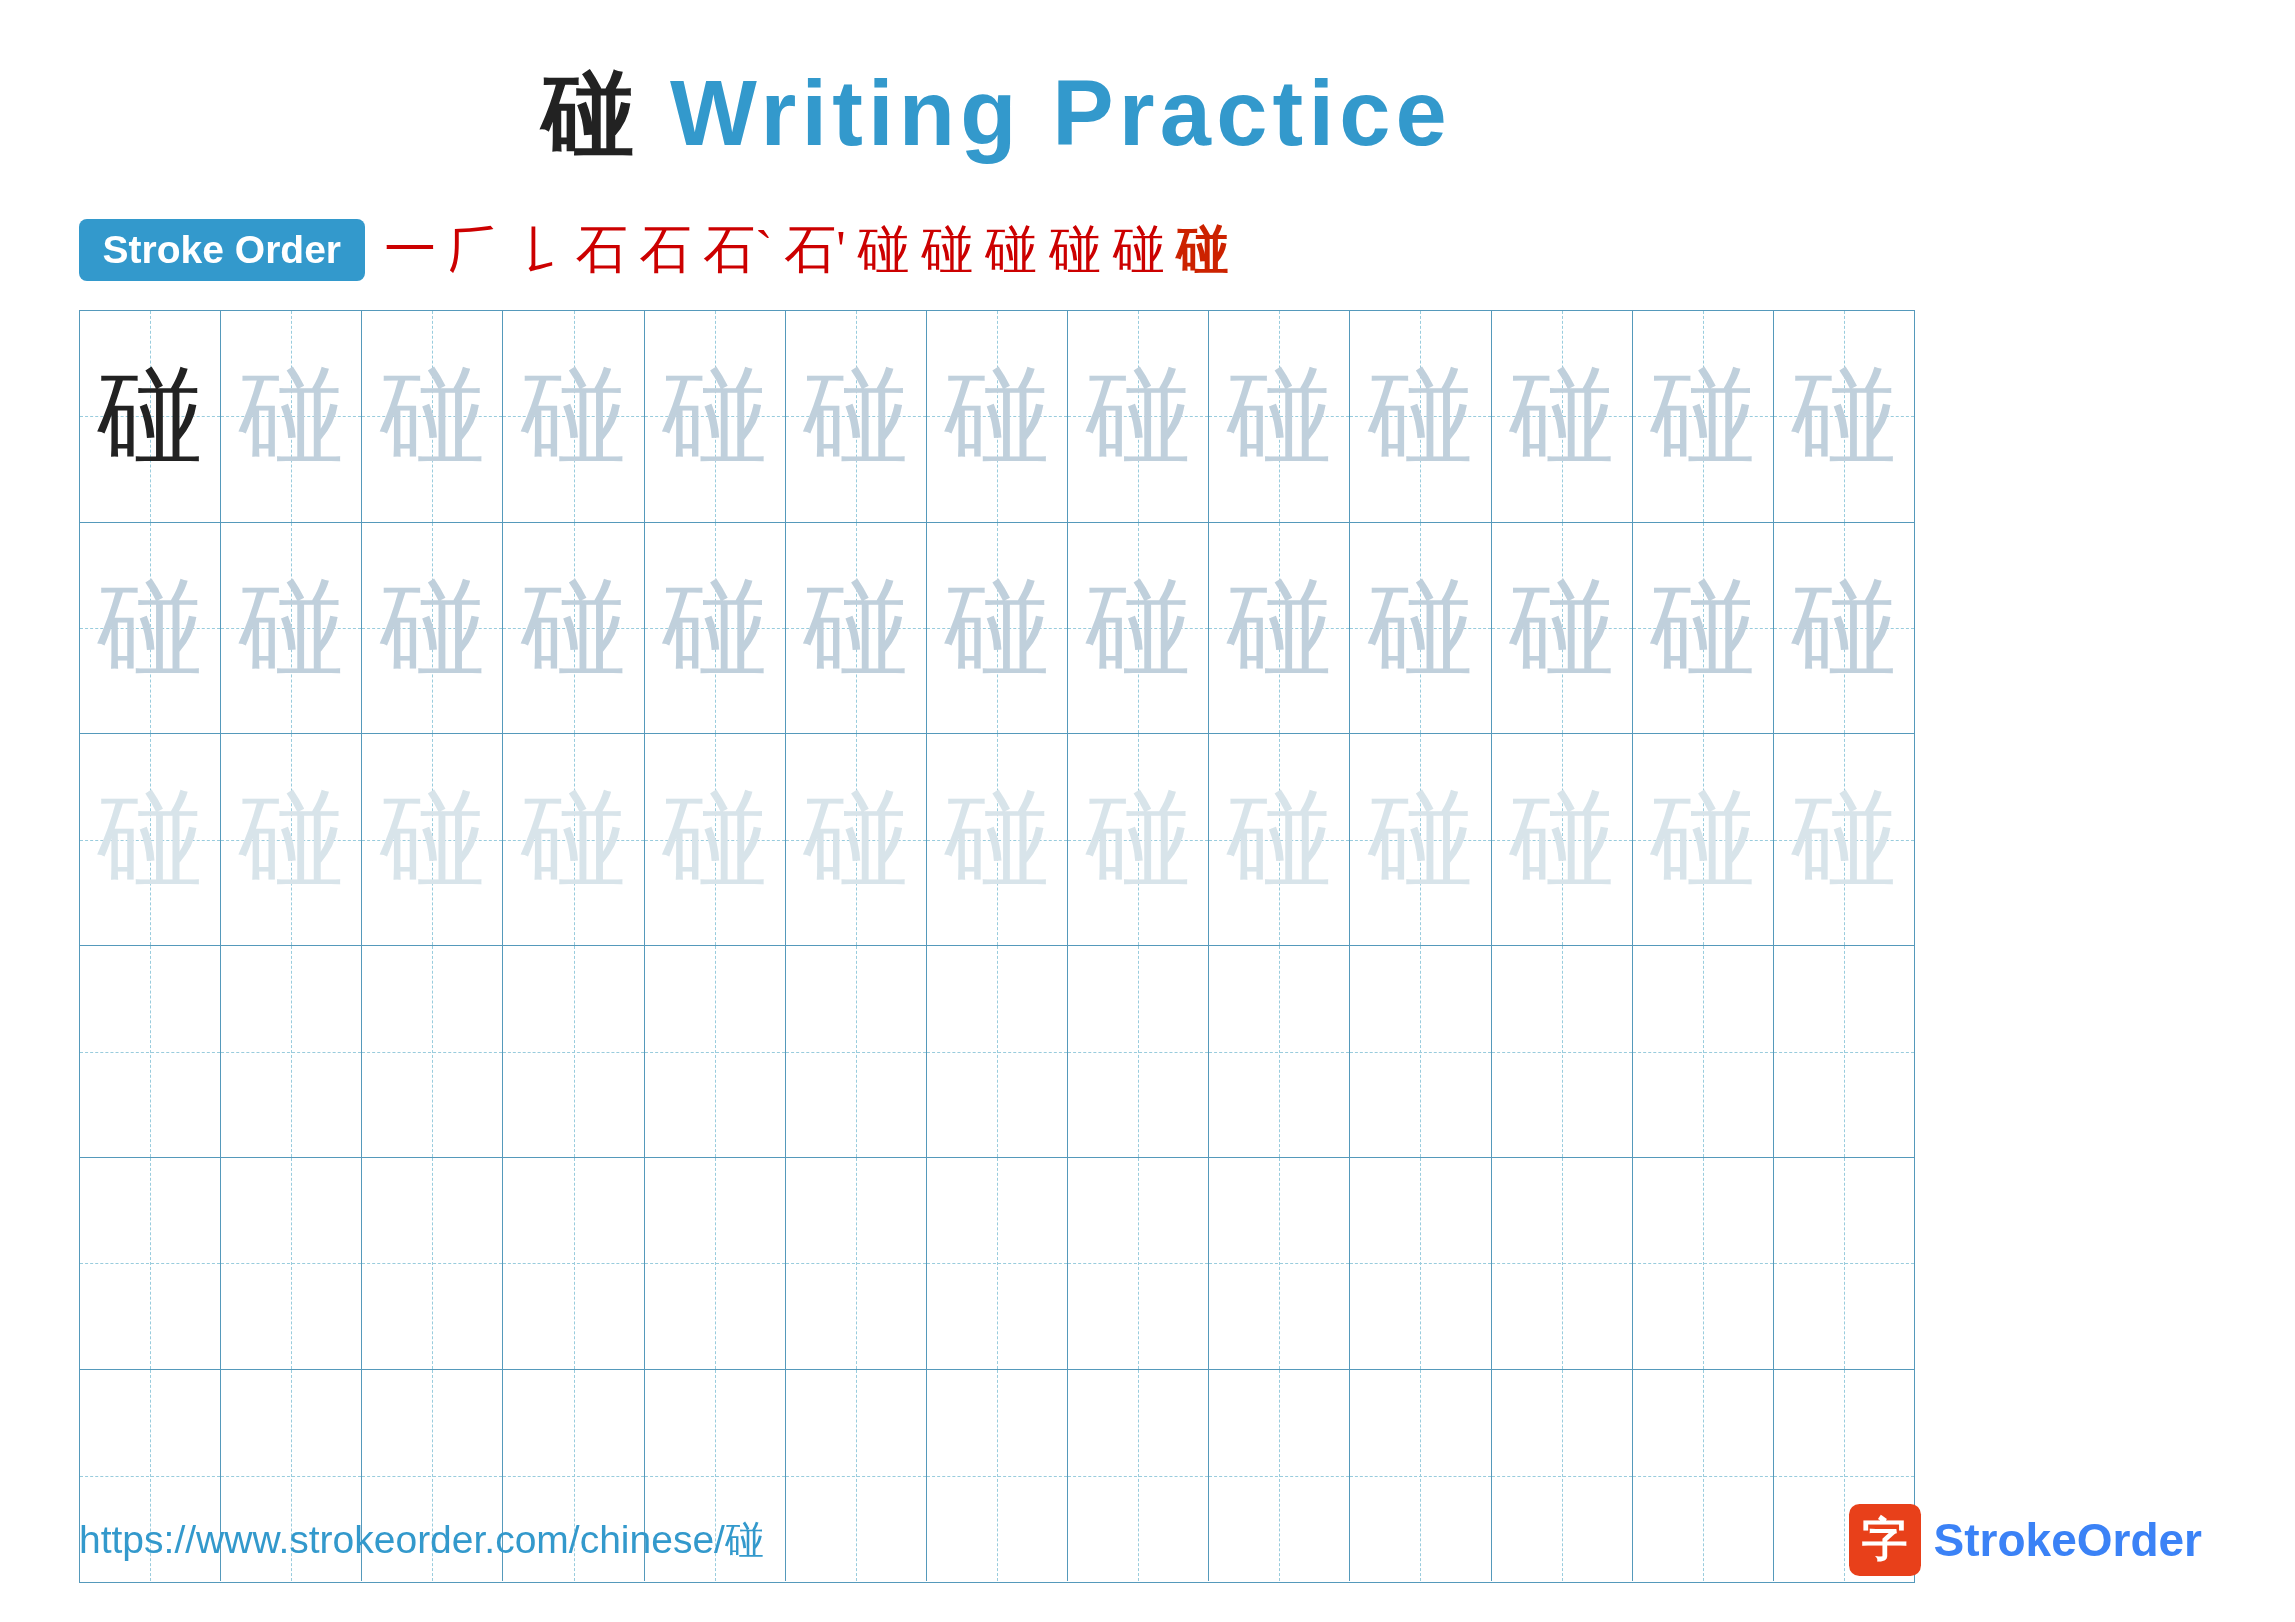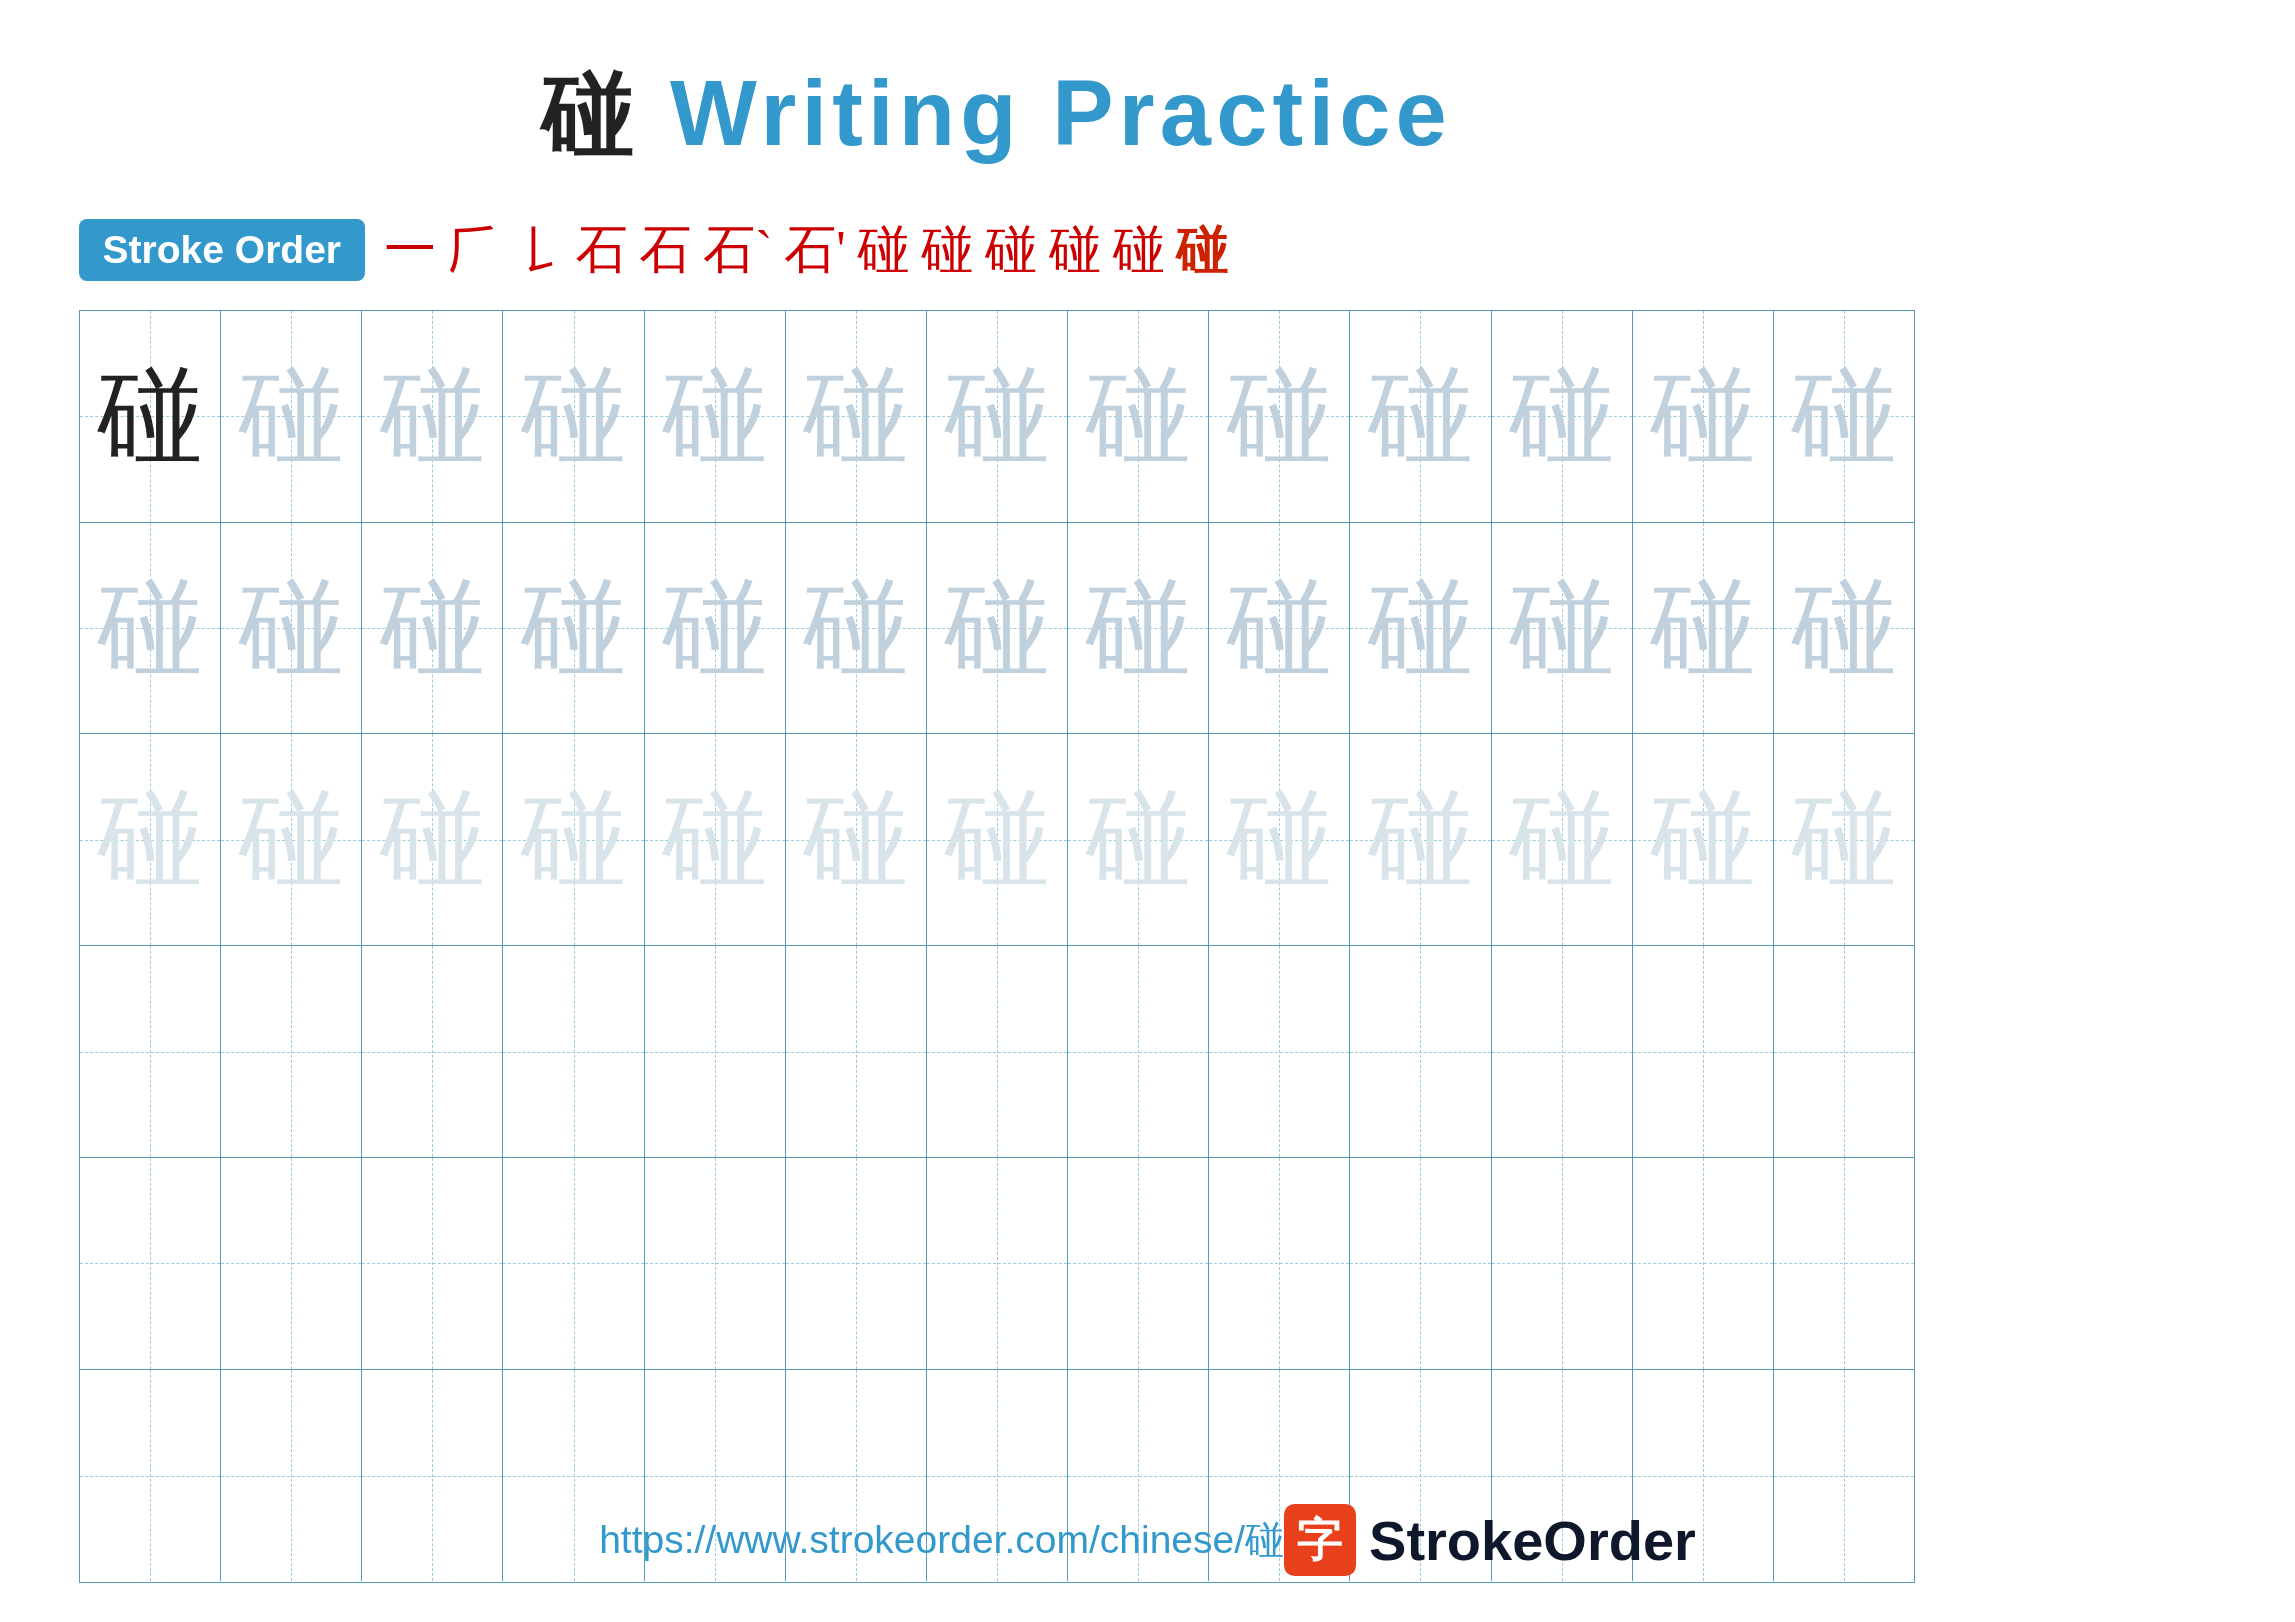--- a/index.html
+++ b/index.html
@@ -132,24 +132,24 @@
 
     .char-light {
       font-size: 105px;
       color: #d8e4ea;
     }
 
     .footer {
       position: absolute;
       bottom: 46px;
       left: 79px;
-      right: 79px;
-      display: flex;
-      align-items: center;
-      justify-content: center;
+      right: 93px;
+      display: flex;
+      align-items: center;
+      justify-content: space-between;
     }
 
     .footer-url {
       font-size: 39px;
       color: #3399cc;
     }
 
     .footer-brand {
       display: flex;
       align-items: center;
@@ -164,23 +164,23 @@
       display: flex;
       align-items: center;
       justify-content: center;
       color: #fff;
       font-size: 46px;
       font-family: 'SimSun', serif;
       font-weight: bold;
     }
 
     .footer-brand-name {
-      font-size: 56px;
+      font-size: 46px;
       font-weight: bold;
-      color: #0f172a;
+      color: #3b82f6;
     }
 
     .practice-area {
       width: 100%;
       border: 1.6px solid #5599bb;
       display: flex;
       flex-direction: column;
     }
 
   </style>

